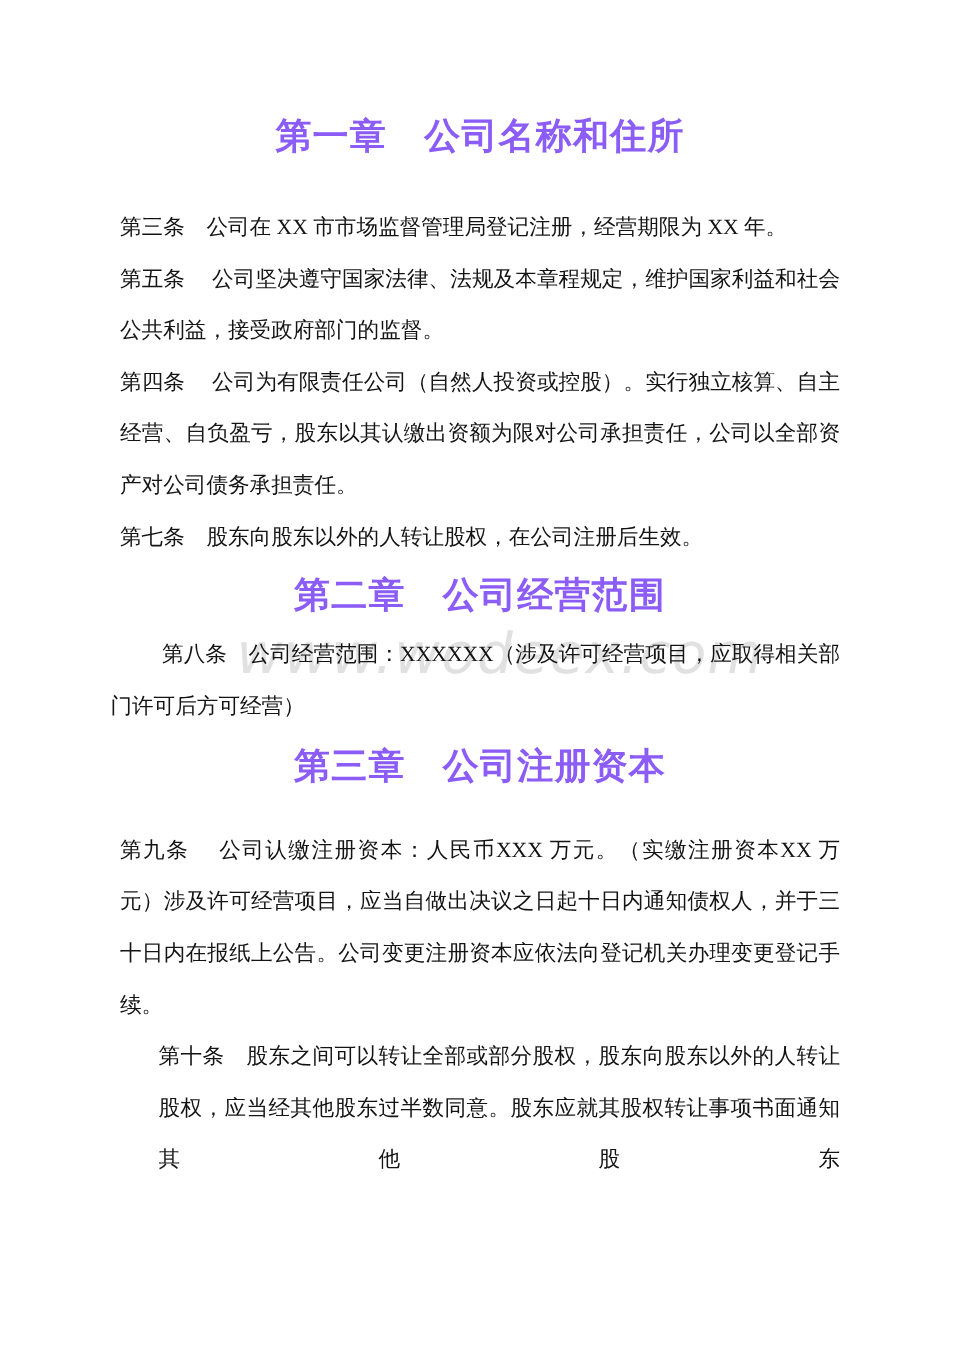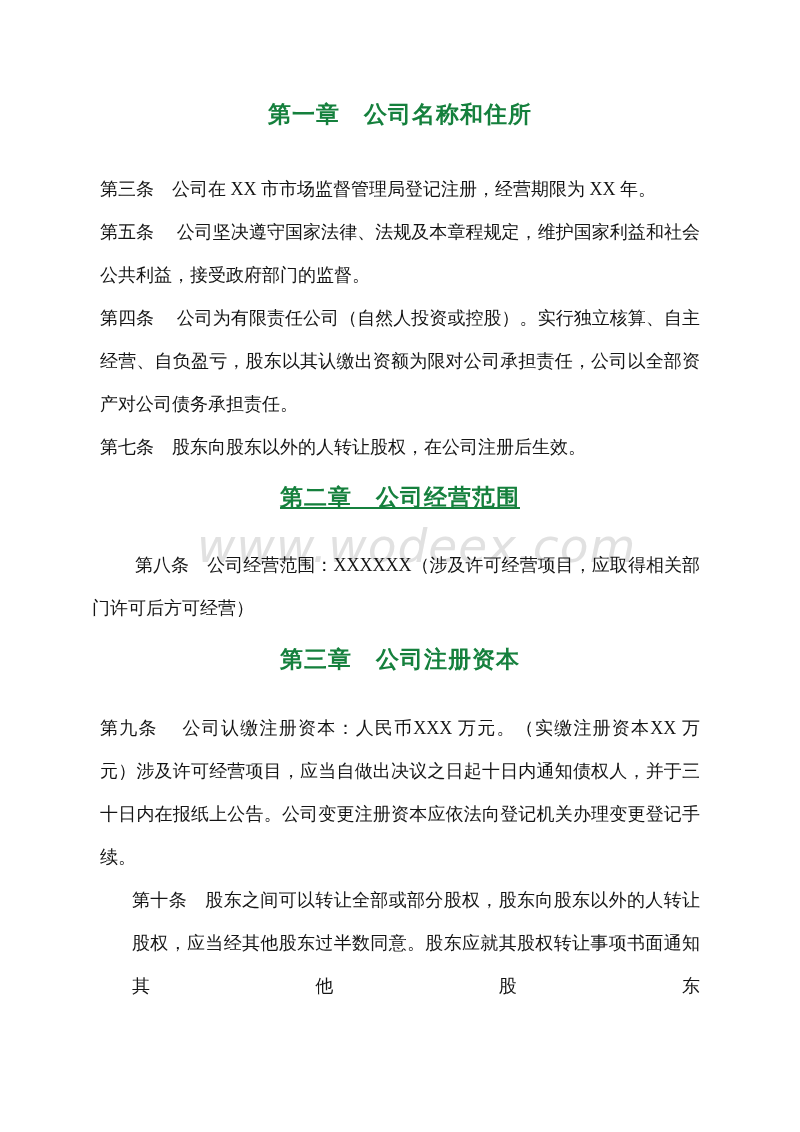--- a/index.html
+++ b/index.html
@@ -28,28 +28,28 @@
     font-style: italic;
   }
   .content {
     position: relative;
     z-index: 1;
     padding: 97px 100px 0 100px;
   }
   .chapter-heading {
     font-family: "Liberation Sans", sans-serif;
     font-weight: 700;
-    font-size: 23px;
+    font-size: 30px;
     line-height: 34px;
     text-align: center;
-    color: #15803d;
+    color: #8b5cf6;
     letter-spacing: 1px;
   }
   .h1-first { margin: 0 0 37px 0; }
-  .h2-mid   { margin: 11px 0 30px 0; text-decoration: underline; }
+  .h2-mid   { margin: 11px 0 10px 0; }
   .h3-mid   { margin: 12px 0 31px 0; }
   .para {
     font-size: 18px;
     line-height: 43px;
     text-align: justify;
     color: #141414;
   }
   .para.indent-first { text-indent: 43px; margin-left: -8px; }
   .para.fill-last { text-align-last: justify; margin-left: 32px; }
 </style>

